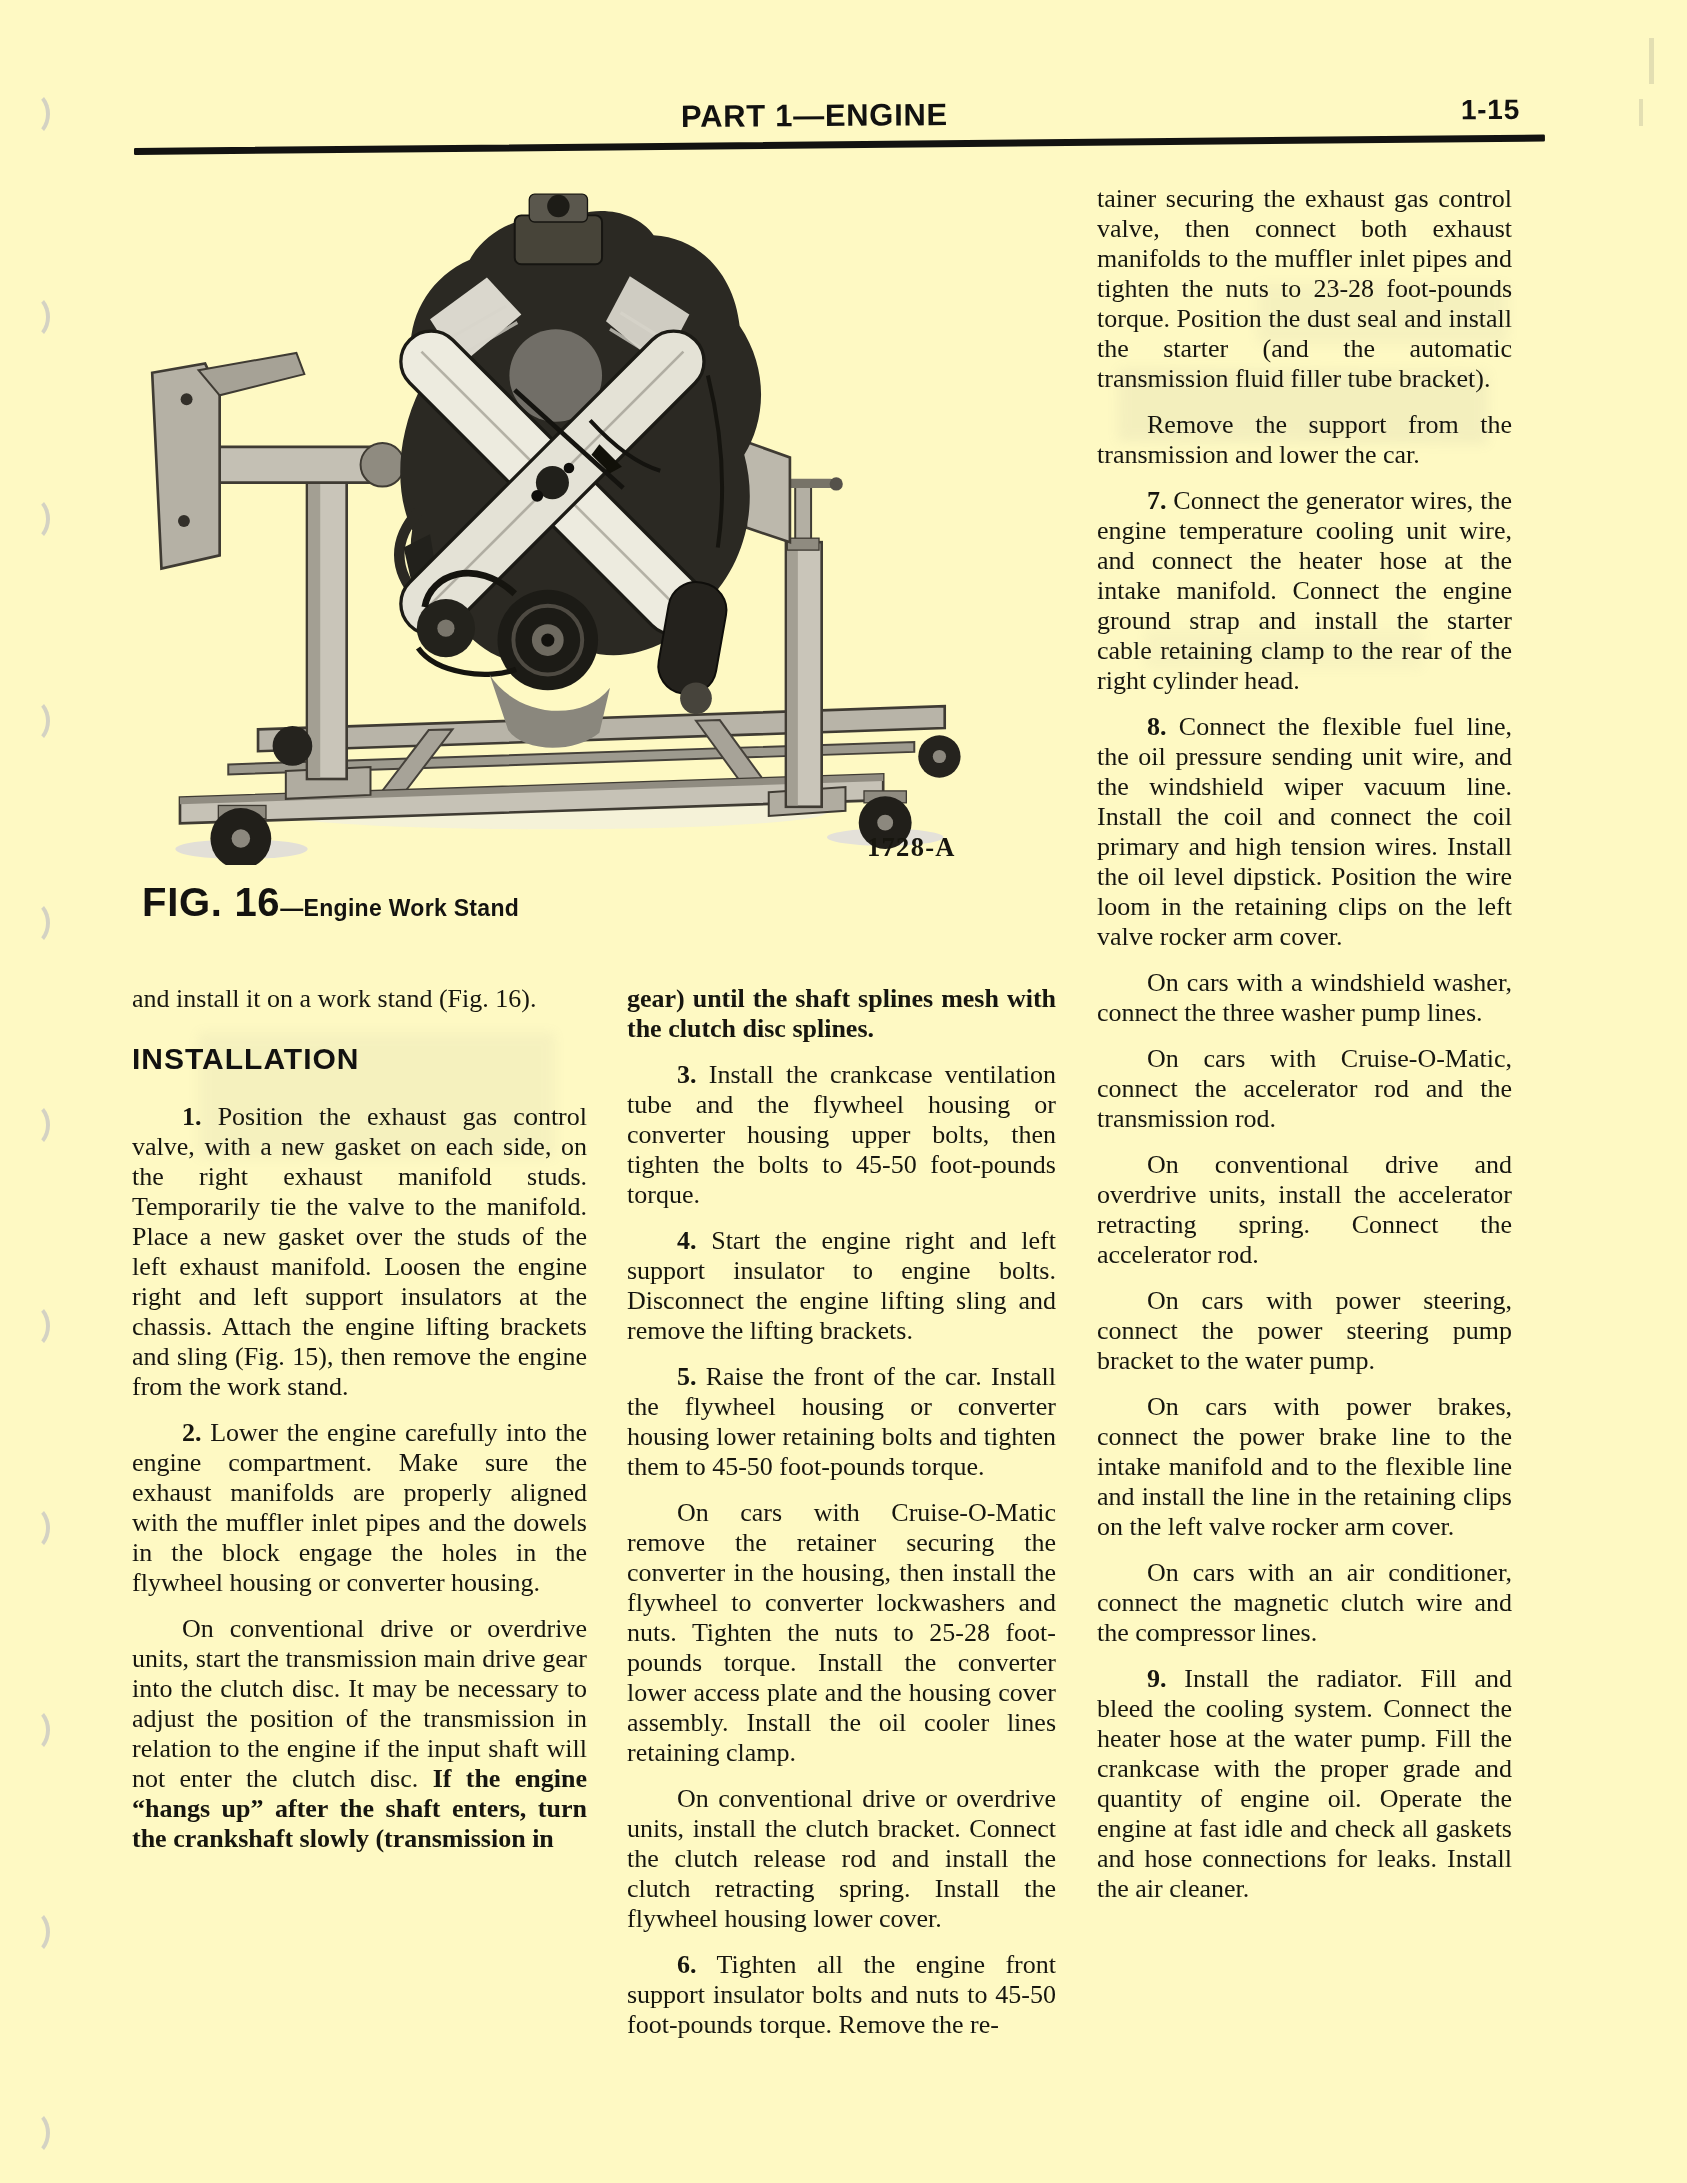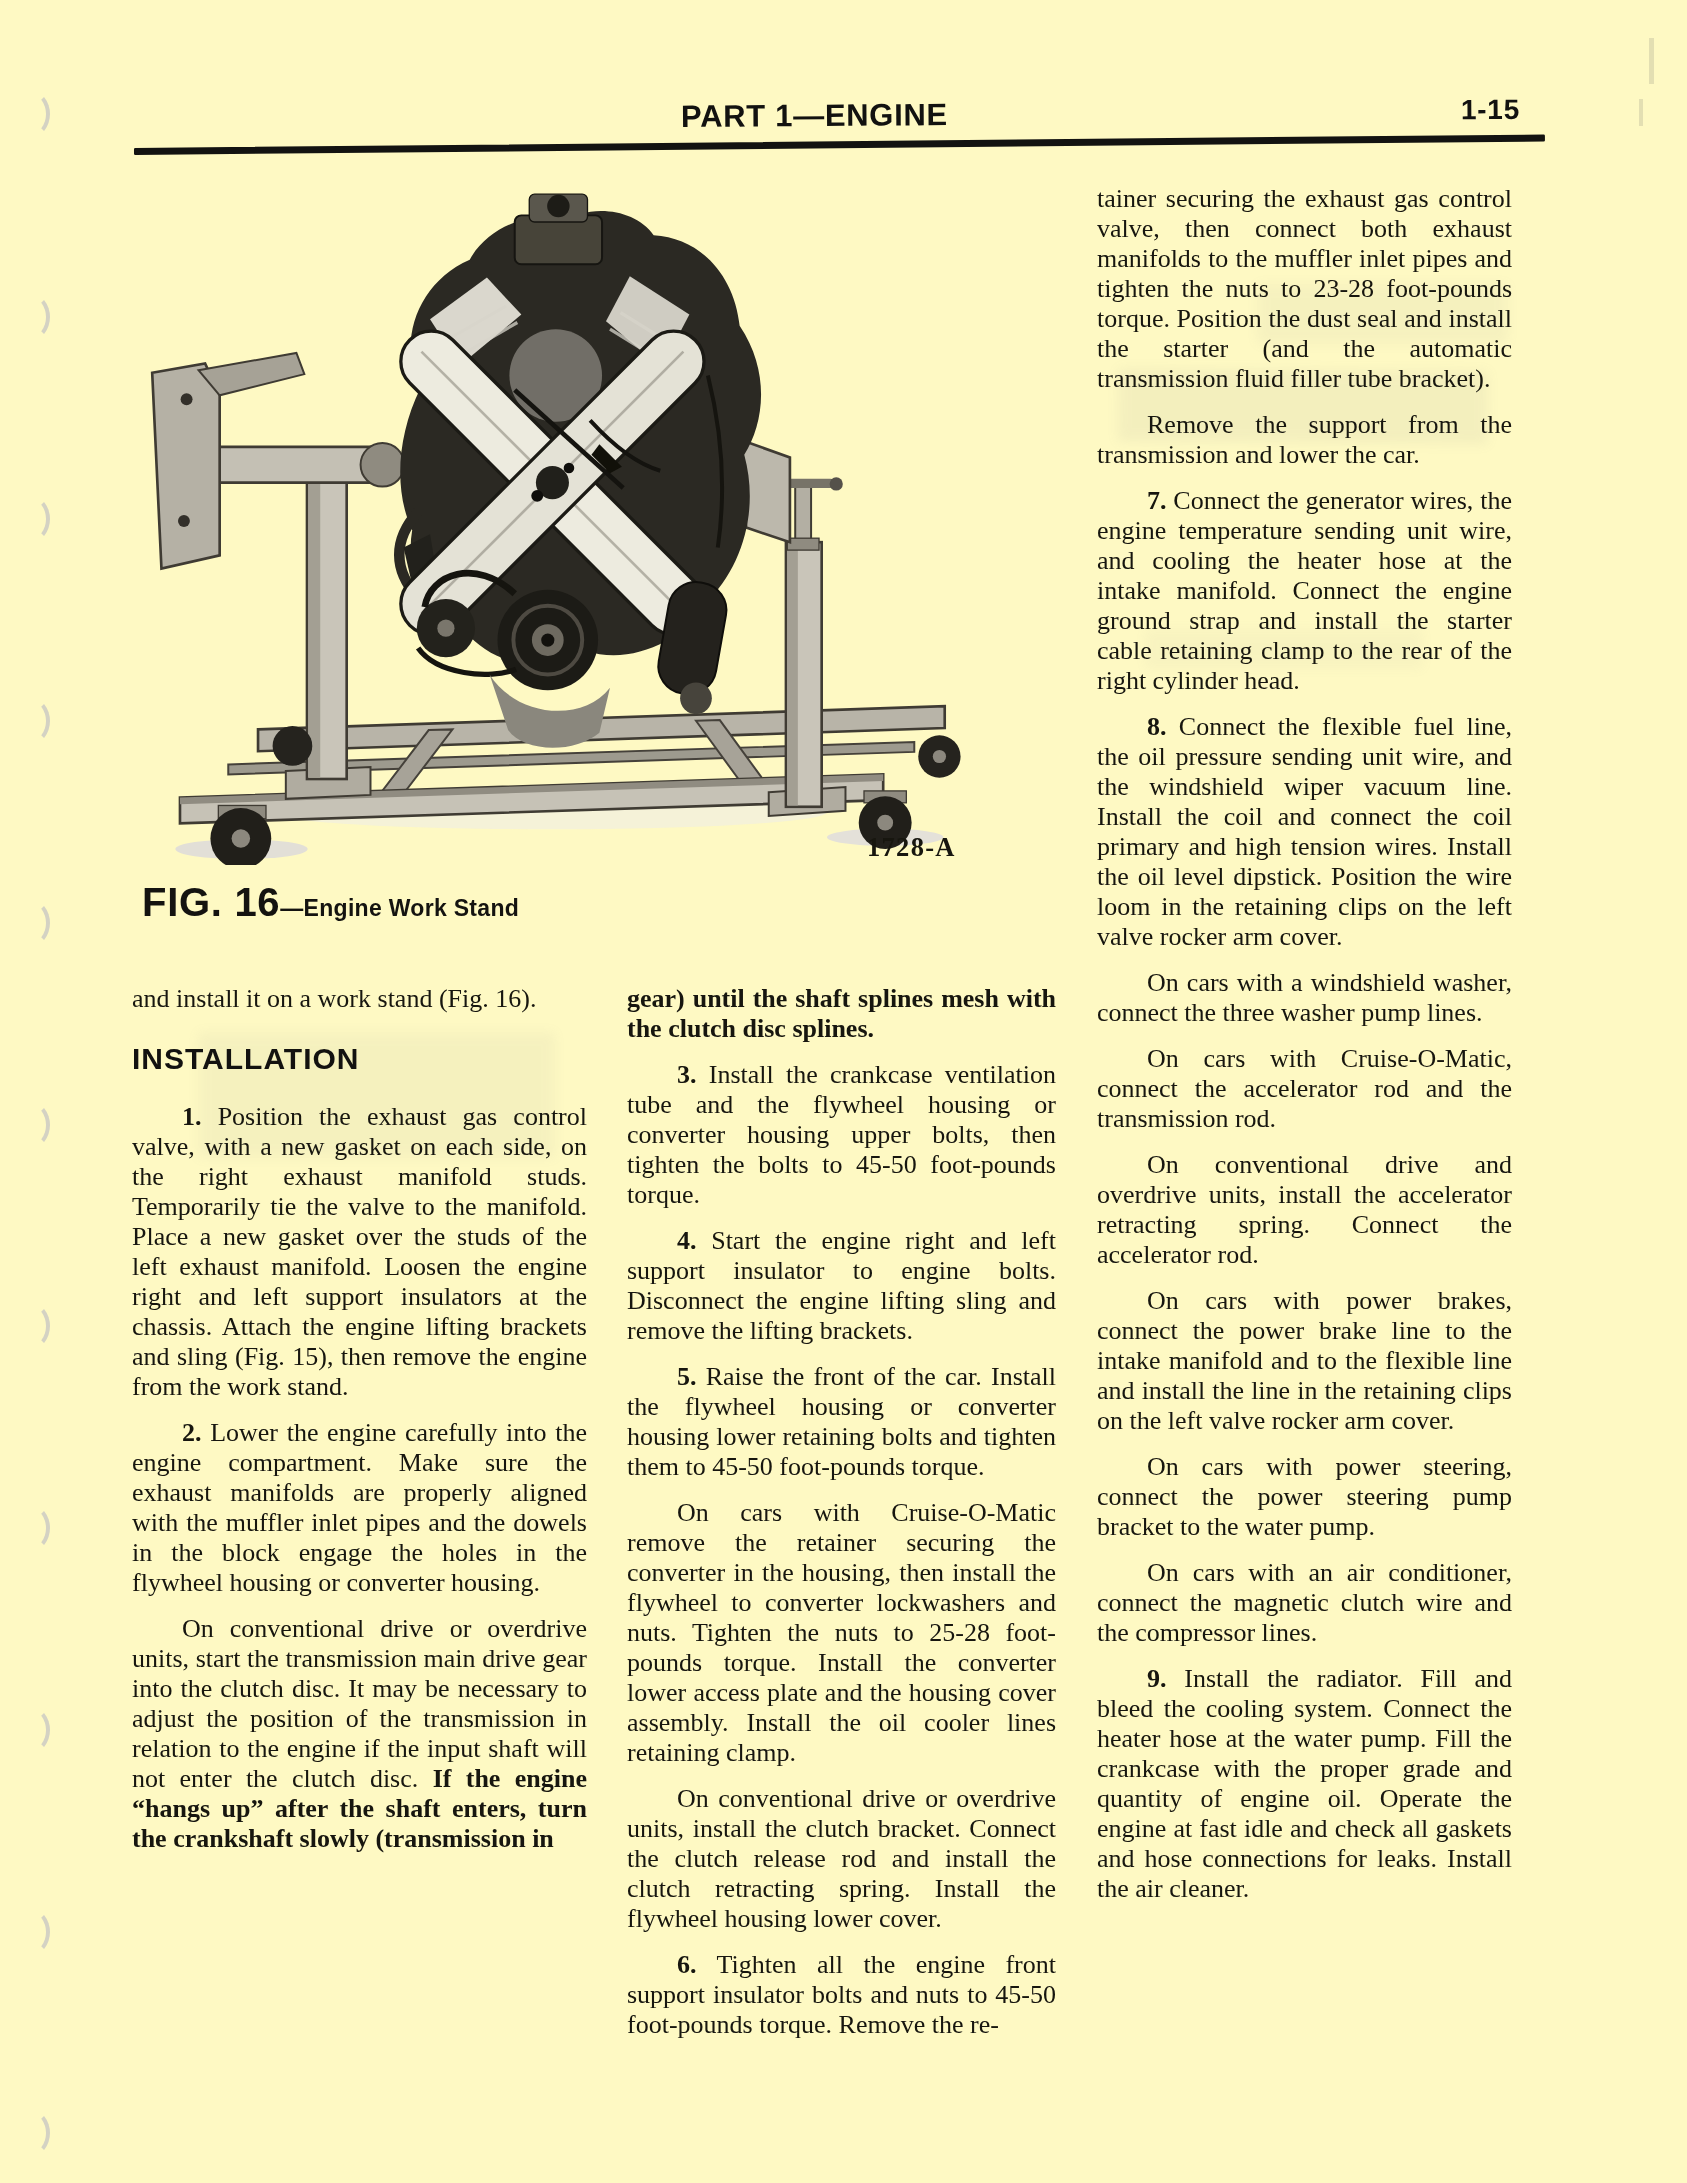--- a/index.html
+++ b/index.html
@@ -247,25 +247,25 @@
       <p class="indent"><span class="b">3.</span><span> Install the crankcase ventilation tube and the flywheel housing or converter housing upper bolts, then tighten the bolts to 45-50 foot-pounds torque.</span></p>
       <p class="indent"><span class="b">4.</span><span> Start the engine right and left support insulator to engine bolts. Disconnect the engine lifting sling and remove the lifting brackets.</span></p>
       <p class="indent"><span class="b">5.</span><span> Raise the front of the car. Install the flywheel housing or converter housing lower retaining bolts and tighten them to 45-50 foot-pounds torque.</span></p>
       <p class="indent"><span>On cars with Cruise-O-Matic remove the retainer securing the converter in the housing, then install the flywheel to converter lockwashers and nuts. Tighten the nuts to 25-28 foot-pounds torque. Install the converter lower access plate and the housing cover assembly. Install the oil cooler lines retaining clamp.</span></p>
       <p class="indent"><span>On conventional drive or overdrive units, install the clutch bracket. Connect the clutch release rod and install the clutch retracting spring. Install the flywheel housing lower cover.</span></p>
       <p class="indent"><span class="b">6.</span><span> Tighten all the engine front support insulator bolts and nuts to 45-50 foot-pounds torque. Remove the re-</span></p>
     </div>
   <div class="col" id="col-right">
       <p class=""><span>tainer securing the exhaust gas control valve, then connect both exhaust manifolds to the muffler inlet pipes and tighten the nuts to 23-28 foot-pounds torque. Position the dust seal and install the starter (and the automatic transmission fluid filler tube bracket).</span></p>
       <p class="indent"><span>Remove the support from the transmission and lower the car.</span></p>
-      <p class="indent"><span class="b">7.</span><span> Connect the generator wires, the engine temperature sending unit wire, and cooling the heater hose at the intake manifold. Connect the engine ground strap and install the starter cable retaining clamp to the rear of the right cylinder head.</span></p>
+      <p class="indent"><span class="b">7.</span><span> Connect the generator wires, the engine temperature cooling unit wire, and connect the heater hose at the intake manifold. Connect the engine ground strap and install the starter cable retaining clamp to the rear of the right cylinder head.</span></p>
       <p class="indent"><span class="b">8.</span><span> Connect the flexible fuel line, the oil pressure sending unit wire, and the windshield wiper vacuum line. Install the coil and connect the coil primary and high tension wires. Install the oil level dipstick. Position the wire loom in the retaining clips on the left valve rocker arm cover.</span></p>
       <p class="indent"><span>On cars with a windshield washer, connect the three washer pump lines.</span></p>
       <p class="indent"><span>On cars with Cruise-O-Matic, connect the accelerator rod and the transmission rod.</span></p>
       <p class="indent"><span>On conventional drive and overdrive units, install the accelerator retracting spring. Connect the accelerator rod.</span></p>
+      <p class="indent"><span>On cars with power steering, connect the power steering pump bracket to the water pump.</span></p>
       <p class="indent"><span>On cars with power brakes, connect the power brake line to the intake manifold and to the flexible line and install the line in the retaining clips on the left valve rocker arm cover.</span></p>
-      <p class="indent"><span>On cars with power steering, connect the power steering pump bracket to the water pump.</span></p>
       <p class="indent"><span>On cars with an air conditioner, connect the magnetic clutch wire and the compressor lines.</span></p>
       <p class="indent"><span class="b">9.</span><span> Install the radiator. Fill and bleed the cooling system. Connect the heater hose at the water pump. Fill the crankcase with the proper grade and quantity of engine oil. Operate the engine at fast idle and check all gaskets and hose connections for leaks. Install the air cleaner.</span></p>
     </div>
 
 </div>
 
 
 </body></html>

